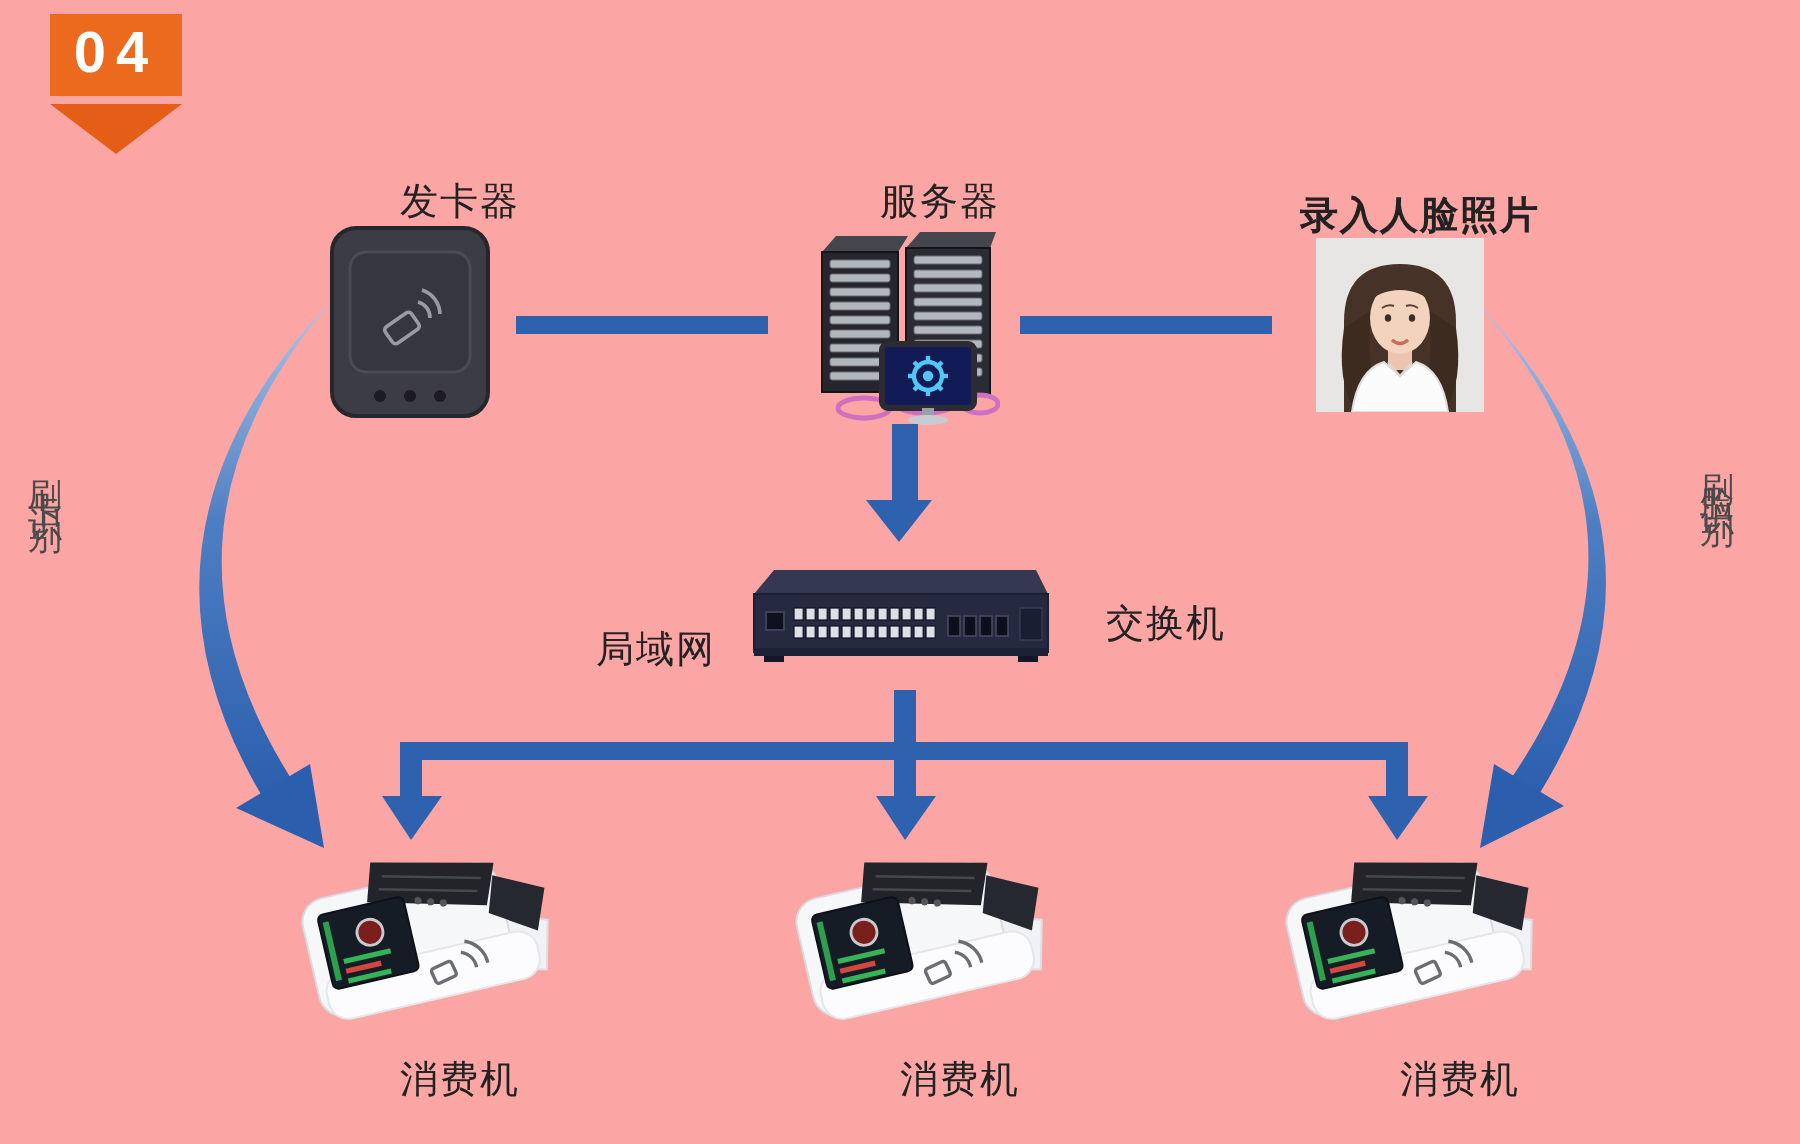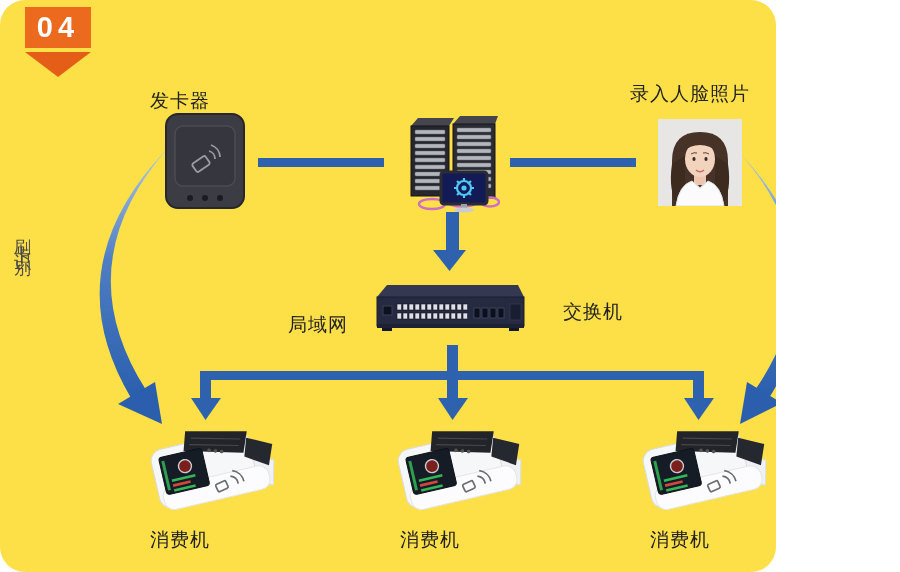--- a/index.html
+++ b/index.html
@@ -1,20 +1,20 @@
 <!DOCTYPE html>
 <html><head>
 <meta charset="utf-8">
 <style>
   html,body{margin:0;padding:0;background:#ffffff;}
-  #stage{position:relative;width:776px;height:572px;background:#fde047;overflow:hidden;
-         font-family:"Liberation Sans","DejaVu Sans",sans-serif;border-radius:25px;}
+  #stage{position:relative;width:900px;height:572px;background:#fca5a5;overflow:hidden;
+         font-family:"Liberation Sans","DejaVu Sans",sans-serif;}
   .abs{position:absolute;}
   .layer{position:absolute;left:0;top:0;}
-  .node-label{position:absolute;font-size:19px;color:#222;text-align:left;letter-spacing:1px;}
+  .node-label{position:absolute;font-size:19px;color:#222;text-align:right;letter-spacing:1px;}
   .vtext{position:absolute;writing-mode:vertical-rl;text-orientation:upright;
          font-size:17px;color:#4a4a4a;letter-spacing:7px;line-height:1;}
   .badge{position:absolute;left:25px;top:7px;width:66px;height:41px;background:#EB6A1E;
          color:#fff;font-size:29px;font-weight:bold;display:flex;align-items:center;
          justify-content:center;letter-spacing:5px;}
   .badge-tri{position:absolute;left:25px;top:52px;width:0;height:0;
          border-left:33px solid transparent;border-right:33px solid transparent;
          border-top:25px solid #E55E18;}
   .title{position:absolute;left:102px;top:13px;font-size:27px;font-weight:bold;color:#111;letter-spacing:2px;}
   .photo-frame{position:absolute;left:658px;top:119px;width:84px;height:87px;overflow:hidden;}
@@ -64,23 +64,24 @@
 
       <path d="M 738,151 Q 850,268 769,398 L 755,390 Q 842,264 736,149 Z" fill="url(#swooshR)"></path>
       <polygon points="782,403 747,382 740,424" fill="#2B5FAE"></polygon>
     </g>
   </svg>
 
   <div class="badge">04</div>
   <div class="badge-tri"></div>
 
   <div class="node-label" style="left:150px;top:88px;width:110px;">发卡器</div>
-  <div class="node-label" style="left:630px;top:81px;width:140px;">录入人脸照片</div>
+  <div class="node-label" style="left:390px;top:88px;width:110px;">服务器</div>
+  <div class="node-label" style="left:630px;top:95px;width:140px;font-weight:bold;">录入人脸照片</div>
   <div class="node-label" style="left:288px;top:312px;width:70px;">局域网</div>
-  <div class="node-label" style="left:563px;top:299px;width:70px;">交换机</div>
+  <div class="node-label" style="left:543px;top:299px;width:70px;">交换机</div>
   <div class="node-label" style="left:150px;top:527px;width:110px;">消费机</div>
   <div class="node-label" style="left:400px;top:527px;width:110px;">消费机</div>
   <div class="node-label" style="left:650px;top:527px;width:110px;">消费机</div>
 
   <div class="vtext" style="left:14px;top:226px;">刷卡识别</div>
   <div class="vtext" style="left:850px;top:223px;">刷脸识别</div>
 
   <svg class="abs" style="left:163px;top:111px;" width="84" height="100" viewBox="0 0 84 100">
     <rect x="3" y="3" width="78" height="94" rx="12" fill="#3C3C44" stroke="#26262C" stroke-width="2"></rect>
     <rect x="12" y="15" width="60" height="60" rx="8" fill="#36363E" stroke="#4B4B55" stroke-width="1.5"></rect>

